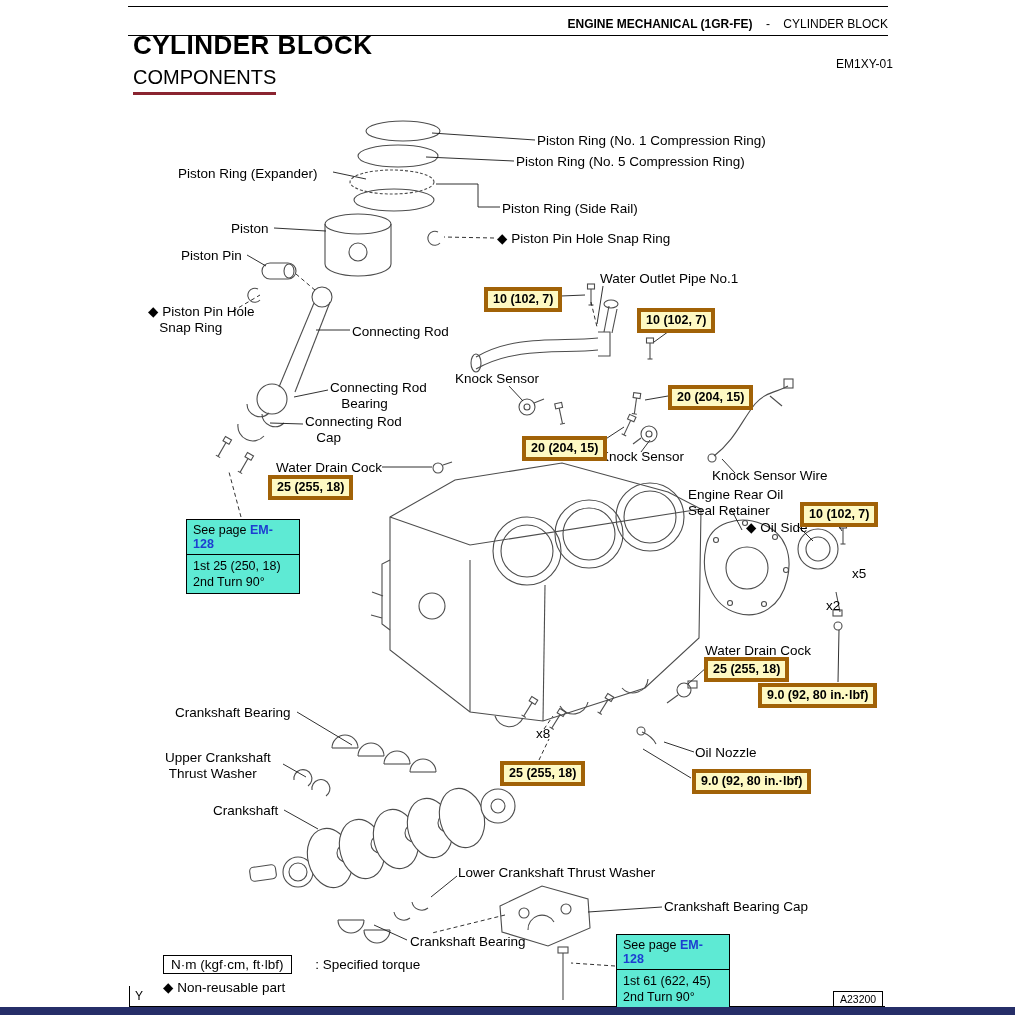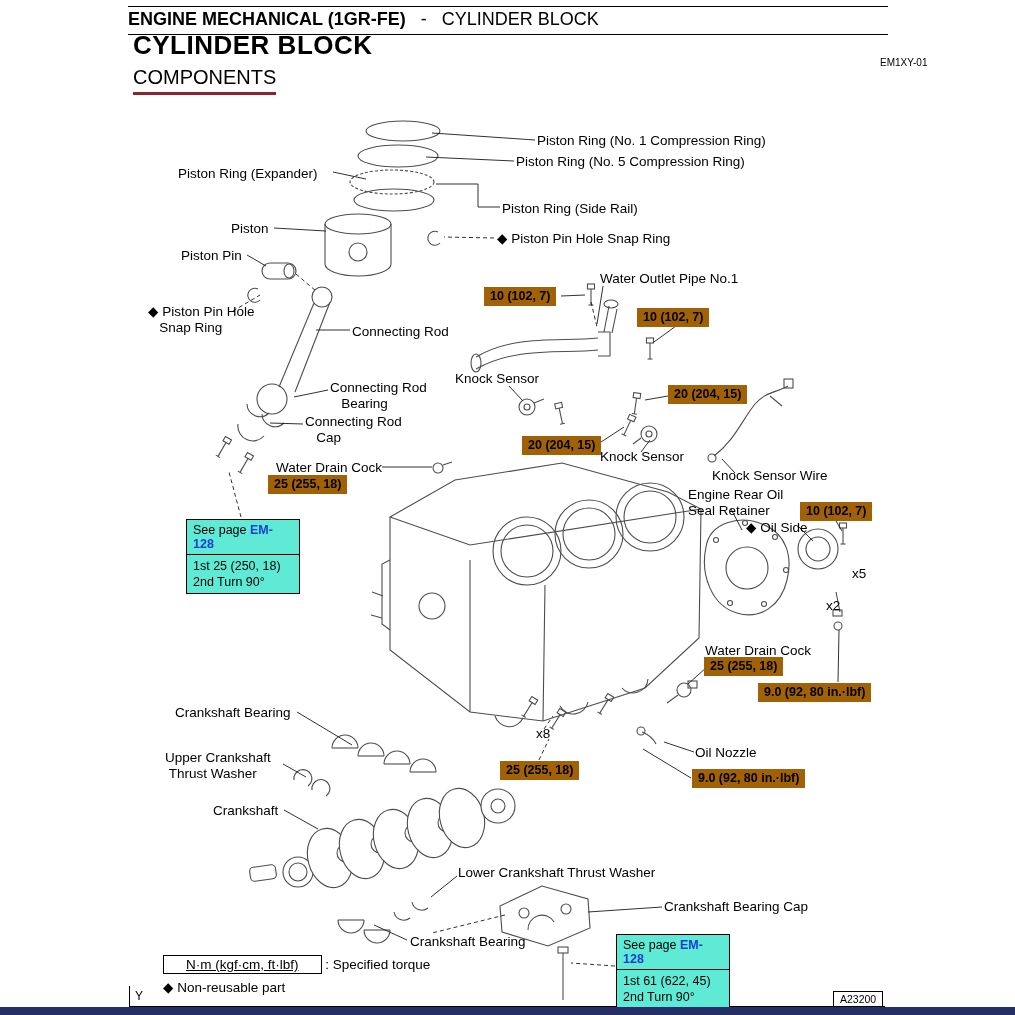--- a/index.html
+++ b/index.html
@@ -1,35 +1,35 @@
 <!DOCTYPE html>
 <html><head>
 <meta charset="utf-8">
 <style>
   html,body{margin:0;padding:0;background:#e8e8e8;}
   .page{position:relative;width:1015px;height:1015px;background:#ffffff;
         font-family:"Liberation Sans",sans-serif;color:#000;overflow:hidden;margin:0 auto;}
   .art{position:absolute;left:0;top:0;z-index:1;}
-  .runhead{position:absolute;left:128px;top:6px;width:760px;text-align:left;font-size:18px;
-           padding:2px 0 4px;border-top:1.5px solid #000;border-bottom:1.5px solid #000;z-index:2;}
+  .runhead{position:absolute;left:128px;top:6px;width:760px;text-align:right;font-size:12px;
+           padding:10px 0 4px;border-top:1.5px solid #000;border-bottom:1.5px solid #000;z-index:2;}
   .rh-bold{font-weight:bold;}
   .rh-sep{padding:0 10px;}
-  .doccode{position:absolute;left:836px;top:57px;font-size:10px;z-index:2;margin-left:44px;}
+  .doccode{position:absolute;left:836px;top:57px;font-size:12px;z-index:2;}
   .title{position:absolute;left:133px;top:30px;font-size:26px;font-weight:bold;letter-spacing:.5px;z-index:2;}
   .subtitle{position:absolute;left:133px;top:66px;font-size:20px;font-weight:normal;
             border-bottom:3px solid #8a2430;padding-bottom:3px;z-index:2;}
   .lbl{position:absolute;font-size:13.5px;line-height:16px;white-space:pre-wrap;z-index:3;}
-  .tq{position:absolute;border:1px solid #a16207;background:#a16207;font-size:12.5px;font-weight:bold;
+  .tq{position:absolute;border:4px solid #a16207;background:#fef9c3;font-size:12.5px;font-weight:bold;
       padding:1px 5px;line-height:15px;z-index:3;white-space:nowrap;}
   .sp{position:absolute;border:1px solid #000;background:#5eead4;width:112px;z-index:3;font-size:12.5px;}
   .sp-head{padding:3px 6px;border-bottom:1px solid #000;}
   .sp-link{color:#1d3ed1;font-weight:bold;cursor:pointer;}
   .sp-body{padding:3px 6px;font-weight:normal;line-height:16px;}
   .legend{position:absolute;left:163px;top:955px;z-index:3;font-size:13.5px;}
-  .legend-box{display:inline-block;border:1px solid #000;padding:1px 22px;margin-right:0;text-decoration:underline;}
+  .legend-box{display:inline-block;border:1px solid #000;padding:1px 7px;margin-right:20px;}
   .corner{position:absolute;left:135px;top:989px;font-size:12px;z-index:3;}
   .figcode{position:absolute;left:833px;top:991px;border:1px solid #000;font-size:10.5px;
            padding:1px 6px;z-index:3;background:#fff;}
   .frame-bottom{position:absolute;left:129px;top:1006px;width:756px;border-top:1px solid #000;z-index:2;}
   .frame-left{position:absolute;left:129px;top:986px;height:20px;border-left:1px solid #000;z-index:2;}
   .navybar{position:absolute;left:0;top:1007px;width:1015px;height:8px;background:#262e68;z-index:4;}
 </style>
 </head>
 <body>
 

